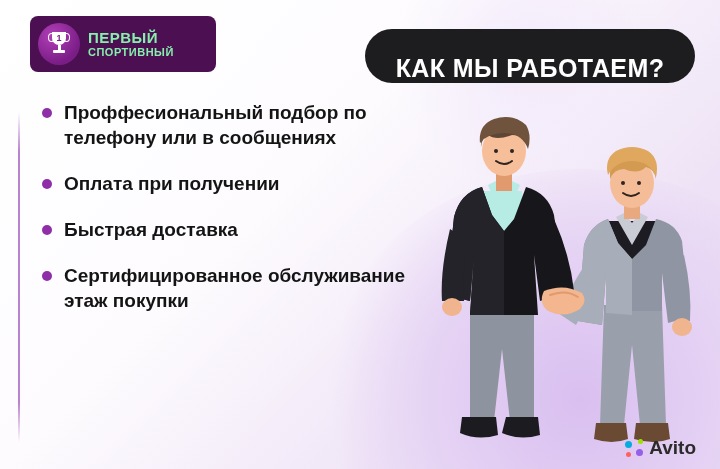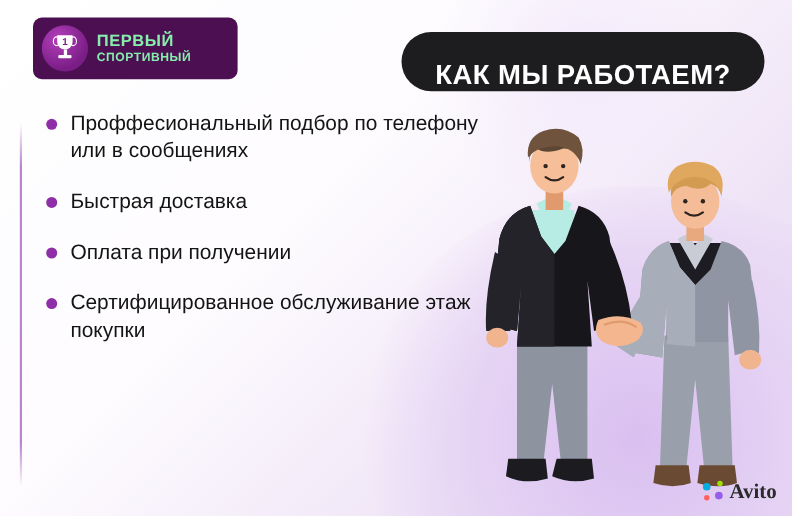--- a/index.html
+++ b/index.html
@@ -172,21 +172,21 @@
     top: 8px;
     width: 10px;
     height: 10px;
     border-radius: 50%;
     background: #8e2fa8;
   }
   .bullet .txt {
     font-size: 19px;
     color: #141414;
     line-height: 1.32;
-    font-weight: 400;
+    font-weight: 700;
   }
   .spine {
     position: absolute;
     left: 18px;
     top: 112px;
     width: 2px;
     height: 330px;
     background: linear-gradient(180deg, rgba(142,47,168,0) 0%, #b983cf 12%, #b983cf 88%, rgba(142,47,168,0) 100%);
   }
 
@@ -196,25 +196,24 @@
     left: 418px;
     top: 95px;
     width: 300px;
     height: 374px;
   }
   .illustration svg { display: block; }
 
   
   .watermark {
     position: absolute;
-    right: 14px;
+    right: 24px;
     bottom: 10px;
     display: flex;
-    align-items: flex-start;
-    font-family: Liberation Serif, serif;
+    align-items: center;
   }
   .wm-dots {
     position: relative;
     width: 18px;
     height: 18px;
     margin-right: 6px;
   }
   .wm-dots i {
     position: absolute;
     border-radius: 50%;
@@ -260,25 +259,25 @@
 
   <div class="spine"></div>
 
   <div class="bullets">
     <div class="bullet">
       <span class="dot"></span>
       <div class="txt">Проффесиональный подбор по телефону или в сообщениях</div>
     </div>
     <div class="bullet">
       <span class="dot"></span>
-      <div class="txt">Быстрая доставка</div>
+      <div class="txt">Оплата при получении</div>
     </div>
     <div class="bullet">
       <span class="dot"></span>
-      <div class="txt">Оплата при получении</div>
+      <div class="txt">Быстрая доставка</div>
     </div>
     <div class="bullet">
       <span class="dot"></span>
       <div class="txt">Сертифицированное обслуживание этаж покупки</div>
     </div>
   </div>
 
   <div class="illustration">
     <svg width="300" height="374" viewBox="0 0 300 374" xmlns="http://www.w3.org/2000/svg">
 

